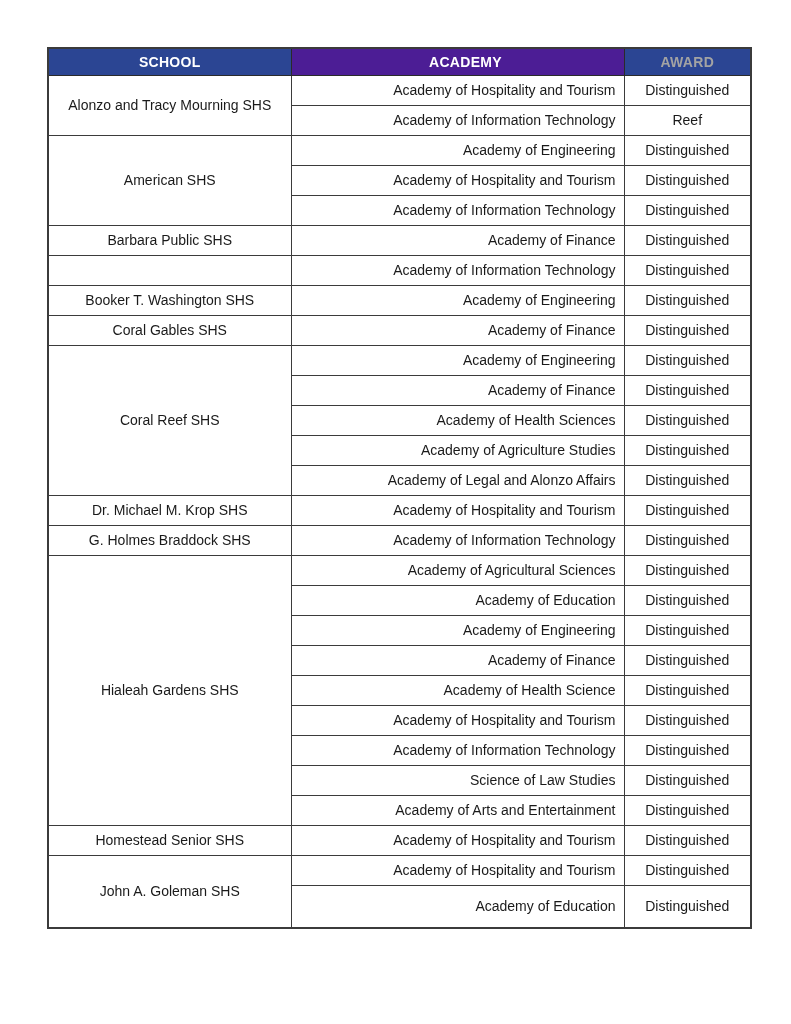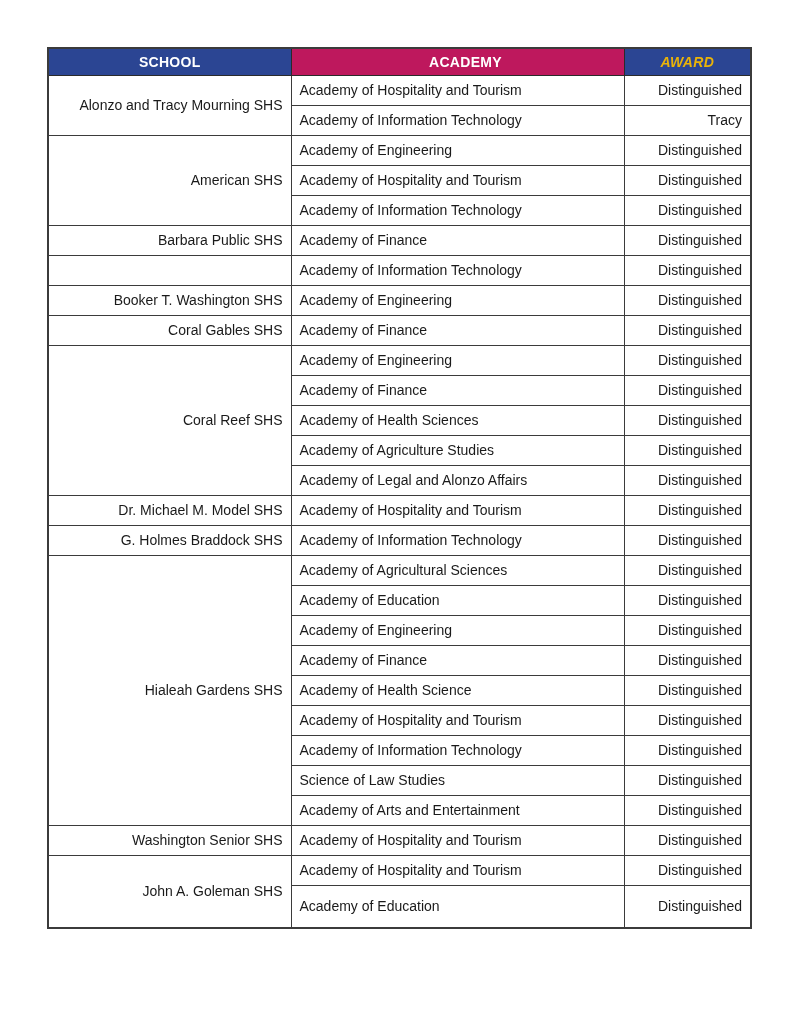--- a/index.html
+++ b/index.html
@@ -50,50 +50,50 @@
     vertical-align: middle;
     padding: 2px 8px;
     border: 1px solid #3b3b3b;
     background: #ffffff;
     overflow: hidden;
     white-space: nowrap;
   }
 
   table.awards-table tr.tall td { height: 43px; }
 
-  td.school-cell  { text-align: right; }
-  td.academy-cell { text-align: left; }
-  td.award-cell   { text-align: right; }
+  td.school-cell  { text-align: center; }
+  td.academy-cell { text-align: right; }
+  td.award-cell   { text-align: center; }
 </style>
 </head>
 <body>
 
 <div class="page">
   <table class="awards-table">
     <colgroup>
       <col class="col-school">
       <col class="col-academy">
       <col class="col-award">
     </colgroup>
     <thead>
       <tr>
         <th style="background: rgb(43, 69, 147); color: rgb(255, 255, 255);">SCHOOL</th>
-        <th style="background: #be185d; color: rgb(255, 255, 255); padding-left: 16px;">ACADEMY</th>
-        <th style="background: rgb(43, 69, 147); color: #eab308; font-style: italic;">AWARD</th>
+        <th style="background: #4c1d95; color: rgb(255, 255, 255); padding-left: 16px;">ACADEMY</th>
+        <th style="background: rgb(43, 69, 147); color: #a3a3a3;">AWARD</th>
       </tr>
     </thead>
     <tbody>
         <tr>
           <td class="school-cell" rowspan="2">Alonzo and Tracy Mourning SHS</td>
           <td class="academy-cell">Academy of Hospitality and Tourism</td>
           <td class="award-cell">Distinguished</td>
         </tr>
         <tr>
           <td class="academy-cell">Academy of Information Technology</td>
-          <td class="award-cell">Tracy</td>
+          <td class="award-cell">Reef</td>
         </tr>
         <tr>
           <td class="school-cell" rowspan="3">American SHS</td>
           <td class="academy-cell">Academy of Engineering</td>
           <td class="award-cell">Distinguished</td>
         </tr>
         <tr>
           <td class="academy-cell">Academy of Hospitality and Tourism</td>
           <td class="award-cell">Distinguished</td>
         </tr>
@@ -136,21 +136,21 @@
         </tr>
         <tr>
           <td class="academy-cell">Academy of Agriculture Studies</td>
           <td class="award-cell">Distinguished</td>
         </tr>
         <tr>
           <td class="academy-cell">Academy of Legal and Alonzo Affairs</td>
           <td class="award-cell">Distinguished</td>
         </tr>
         <tr>
-          <td class="school-cell" rowspan="1">Dr. Michael M. Model SHS</td>
+          <td class="school-cell" rowspan="1">Dr. Michael M. Krop SHS</td>
           <td class="academy-cell">Academy of Hospitality and Tourism</td>
           <td class="award-cell">Distinguished</td>
         </tr>
         <tr>
           <td class="school-cell" rowspan="1">G. Holmes Braddock SHS</td>
           <td class="academy-cell">Academy of Information Technology</td>
           <td class="award-cell">Distinguished</td>
         </tr>
         <tr>
           <td class="school-cell" rowspan="9">Hialeah Gardens SHS</td>
@@ -183,21 +183,21 @@
         </tr>
         <tr>
           <td class="academy-cell">Science of Law Studies</td>
           <td class="award-cell">Distinguished</td>
         </tr>
         <tr>
           <td class="academy-cell">Academy of Arts and Entertainment</td>
           <td class="award-cell">Distinguished</td>
         </tr>
         <tr>
-          <td class="school-cell" rowspan="1">Washington Senior SHS</td>
+          <td class="school-cell" rowspan="1">Homestead Senior SHS</td>
           <td class="academy-cell">Academy of Hospitality and Tourism</td>
           <td class="award-cell">Distinguished</td>
         </tr>
         <tr>
           <td class="school-cell" rowspan="2">John A. Goleman SHS</td>
           <td class="academy-cell">Academy of Hospitality and Tourism</td>
           <td class="award-cell">Distinguished</td>
         </tr>
         <tr class="tall">
           <td class="academy-cell">Academy of Education</td>

